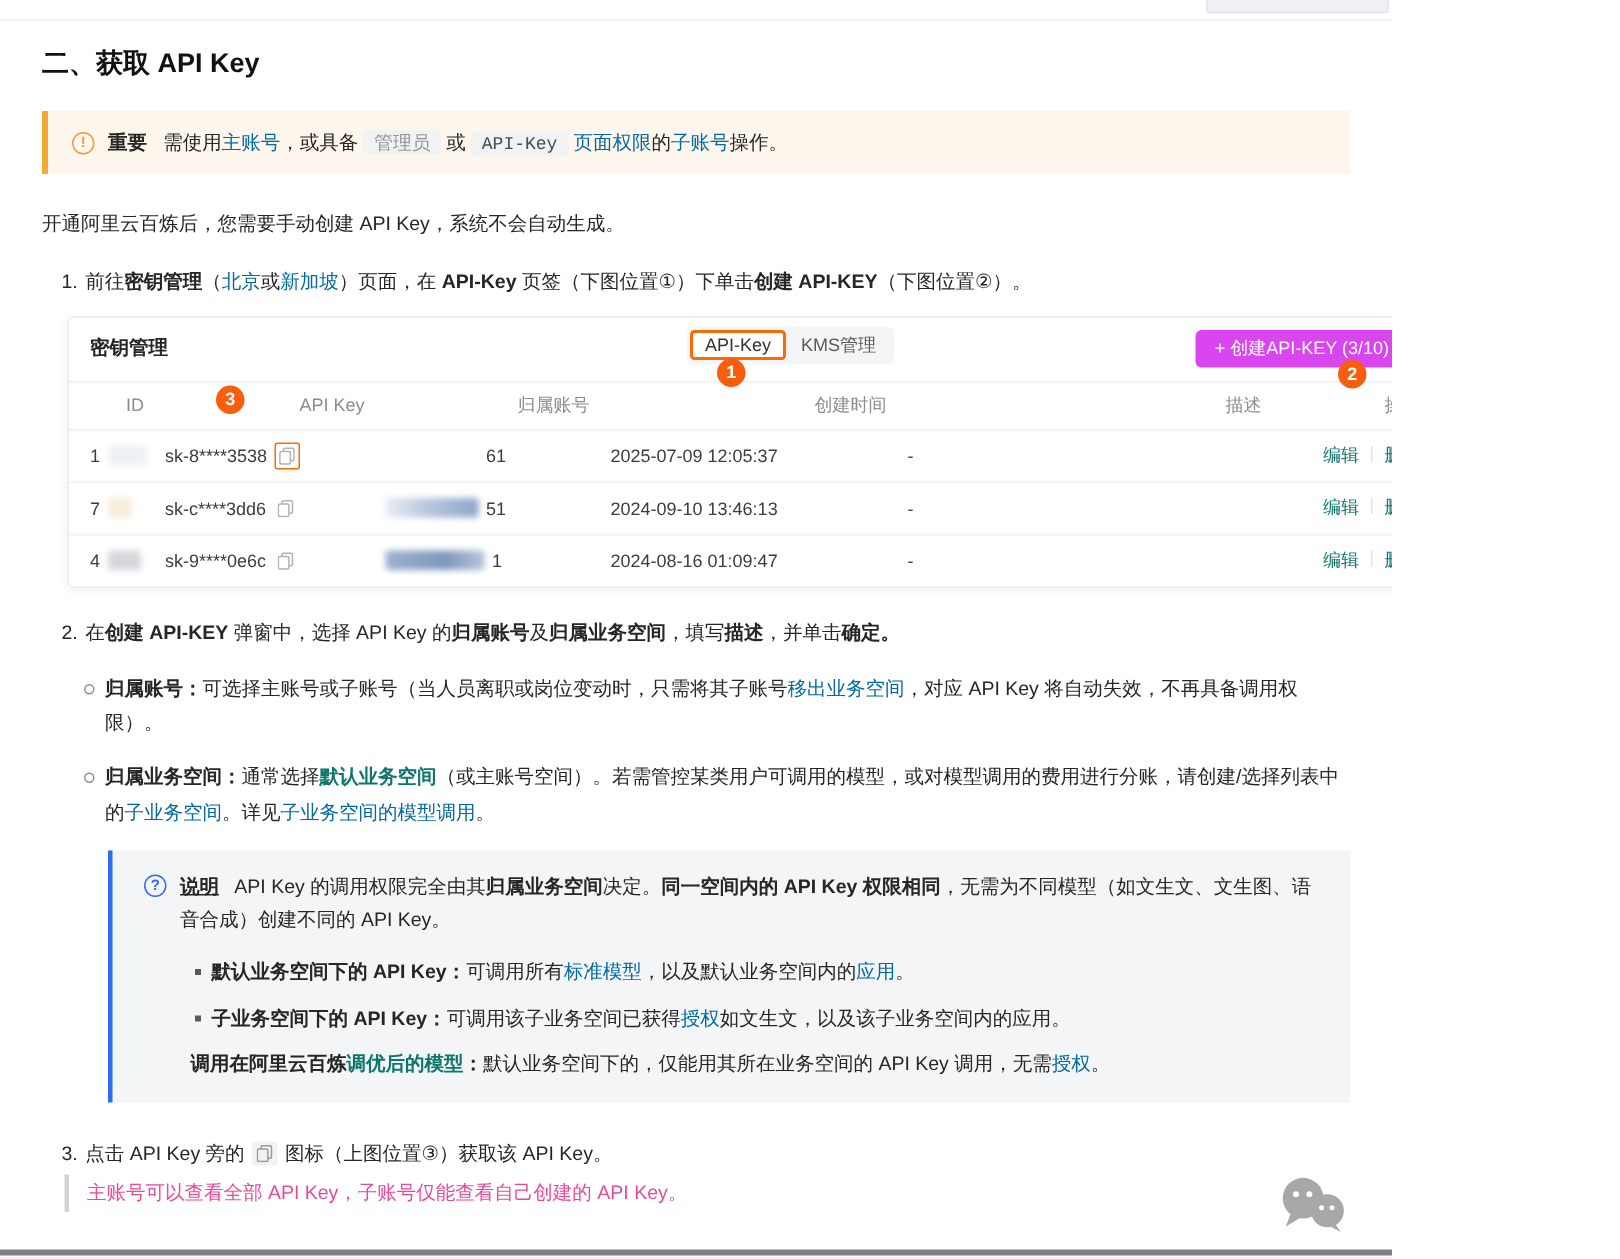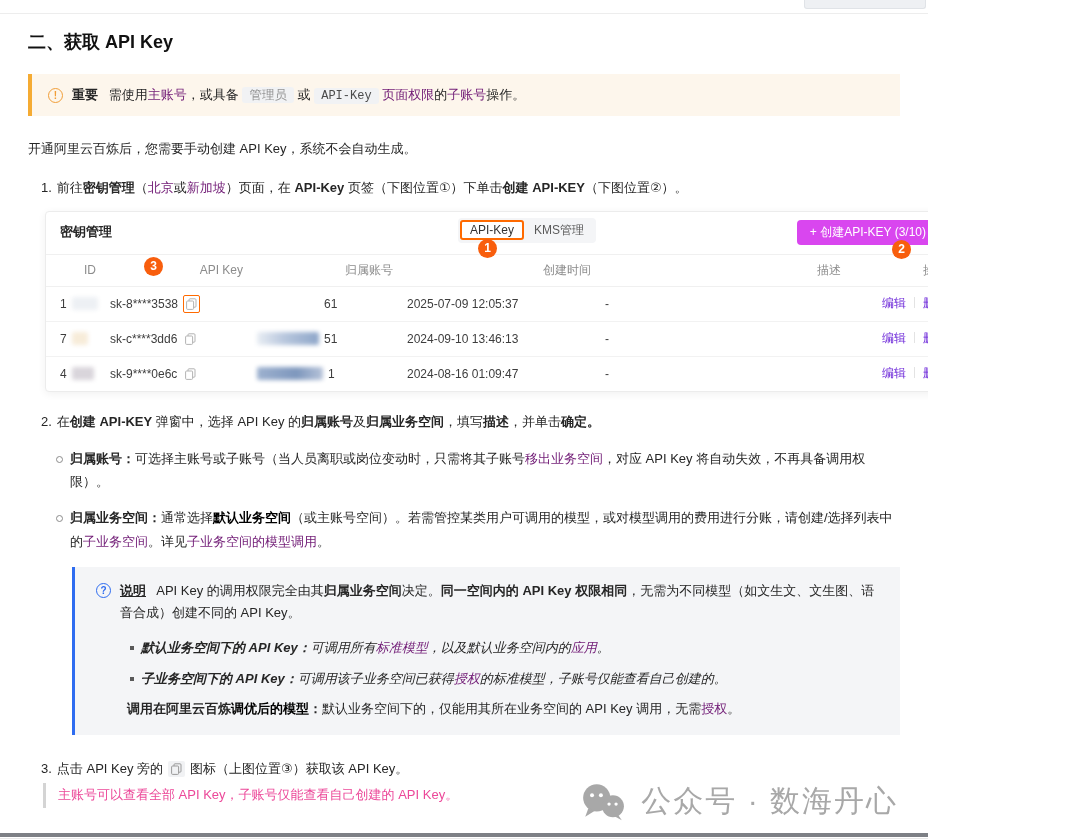--- a/index.html
+++ b/index.html
@@ -15,23 +15,23 @@
   .content { padding:30px 28px 0; }
 
   .h2 { font-size:18px; font-weight:bold; margin:0; color:#111; }
 
   .warning { margin-top:20px; background:#fdf6ec; border-left:4px solid #f5ab33; padding:11px 16px;
              font-size:13px; display:flex; align-items:center; gap:9px; line-height:1.5; }
   .cicon { display:inline-flex; width:15px; height:15px; border:1.5px solid #f19e38; border-radius:50%;
            color:#f19e38; font-size:10px; font-weight:bold; align-items:center; justify-content:center; flex:none; }
   .cicon.blue { border-color:#2e6cf0; color:#2e6cf0; }
 
-  .lnk { color:#701a75; cursor:pointer; }
+  .lnk { color:#0369a1; cursor:pointer; }
   .b { font-weight:bold; }
-  .blnk { color:#000000; font-weight:bold; cursor:pointer; }
+  .blnk { color:#0f766e; font-weight:bold; cursor:pointer; }
   .code { background:#f1f2f4; border-radius:3px; padding:1px 7px; font-family:"Liberation Mono","DejaVu Sans Mono",monospace;
           font-size:12px; color:#4b4b4b; }
   .code.gray { font-family:inherit; font-size:12.5px; color:#949494; }
 
   .intro { margin-top:24px; font-size:13px; }
 
   .step { margin-top:20px; font-size:13px; padding-left:13px; line-height:1.6; }
   .step .num { margin-right:5px; }
 
   
@@ -62,35 +62,35 @@
   .blur { filter:blur(2px); border-radius:2px; height:13px; display:inline-block; flex:none; }
   .id-blur-1 { width:26px; background:#edf0f4; }
   .id-blur-2 { width:16px; background:#f7ecd9; }
   .id-blur-3 { width:22px; background:#d9d5db; }
   .acct-blur-1 { width:62px; background:transparent; filter:none; }
   .acct-blur-2 { width:62px; background:linear-gradient(90deg,#e8edf3 0%,#b7c6dd 45%,#8ea6c9 100%); }
   .acct-blur-3 { width:66px; background:linear-gradient(90deg,#9db1cf,#7e97bd 60%,#b6c3d9); }
 
   .copy-box { display:inline-flex; padding:2px; border:1px solid #ff6a00; border-radius:2px; }
   .copy-plain { display:inline-flex; padding:3px; }
-  .op-link { color:#6d28d9; cursor:pointer; }
+  .op-link { color:#0f766e; cursor:pointer; }
   .op-sep { display:inline-block; width:1px; height:11px; background:#e3e3e3; margin:0 8px; vertical-align:-1px; }
 
   .sub-bullets { margin:14px 0 0 27px; padding:0; }
   .sub-bullets li { list-style:none; position:relative; padding-left:15px; margin-top:13px;
                     font-size:13px; line-height:1.8; }
   .sub-bullets li::before { content:""; width:5px; height:5px; border:1px solid #8c8c8c; border-radius:50%;
                             position:absolute; left:1px; top:9px; }
 
   .note { margin:14px 0 0 44px; background:#f4f5f7; border-left:3px solid #2e6cf0;
           padding:13px 20px 15px 21px; font-size:13px; line-height:1.7; }
   .note-p1 { display:flex; gap:9px; align-items:flex-start; }
   .note-p1 .cicon { margin-top:3px; }
   .note-label { font-weight:bold; flex:none; margin-right:3px;text-decoration:underline; }
-  .note-list { margin:13px 0 0 33px; padding:0;font-style:italic; }
+  .note-list { margin:13px 0 0 33px; padding:0; }
   .note-list li { list-style:none; position:relative; padding-left:12px; margin-top:9px; }
   .note-list li::before { content:""; width:4px; height:4px; background:#595959; position:absolute; left:1px; top:9px; }
   .note-p2 { margin:7px 0 0 31px; }
 
   .step3 { margin-top:24px; }
   .inline-copy { display:inline-flex; background:#f1f2f4; border-radius:2px; padding:2px 3px;
                  vertical-align:-2px; margin:0 5px; }
 
   .quote { margin:4px 0 0 15px; border-left:3px solid #d4d4d4; padding:2px 0 2px 12px;
            color:#ec4899; font-size:13px; line-height:1.6; }
@@ -268,21 +268,21 @@
         <span>
           <span class="note-label">说明</span>&nbsp;
           <span>API Key 的调用权限完全由其</span><span class="b">归属业务空间</span><span>决定。</span><span class="b">同一空间内的 API Key 权限相同</span><span>，无需为不同模型（如文生文、文生图、语音合成）创建不同的 API Key。</span>
         </span>
       </div>
       <ul class="note-list">
         <li>
           <span class="b">默认业务空间下的 API Key：</span><span>可调用所有</span><span class="lnk">标准模型</span><span>，以及默认业务空间内的</span><span class="lnk">应用</span><span>。</span>
         </li>
         <li>
-          <span class="b">子业务空间下的 API Key：</span><span>可调用该子业务空间已获得</span><span class="lnk">授权</span><span>的标准模型，子账号仅能查看自己创建的。</span>
+          <span class="b">子业务空间下的 API Key：</span><span>可调用该子业务空间已获得</span><span class="lnk">授权</span><span>如文生文，以及该子业务空间内的应用。</span>
         </li>
       </ul>
       <div class="note-p2">
         <span class="b">调用在阿里云百炼</span><span class="blnk">调优后的模型</span><span class="b">：</span><span>默认业务空间下的，仅能用其所在业务空间的 API Key 调用，无需</span><span class="lnk">授权</span><span>。</span>
       </div>
     </div>
 
     <div class="step step3">
       <span class="num">3.</span><span>点击 API Key 旁的</span><span class="inline-copy">
           <svg width="11" height="12" viewBox="0 0 11 12">
@@ -304,17 +304,16 @@
     <svg width="46" height="38" viewBox="0 0 44 36">
       <circle cx="16" cy="14" r="13" fill="#a8a8a8"></circle>
       <polygon points="8,24 5,32 15,26" fill="#a8a8a8"></polygon>
       <circle cx="11.5" cy="11.5" r="1.9" fill="#fff"></circle>
       <circle cx="20" cy="11.5" r="1.9" fill="#fff"></circle>
       <circle cx="31.5" cy="22" r="10.5" fill="#a8a8a8"></circle>
       <polygon points="36.5,30.5 40,35.5 32.5,31.5" fill="#a8a8a8"></polygon>
       <circle cx="27.8" cy="20" r="1.6" fill="#fff"></circle>
       <circle cx="34.5" cy="20" r="1.6" fill="#fff"></circle>
     </svg>
-    <span>公众号 · 数海丹心</span>
   </div>
 
   <div class="bottom-bar"></div>
 </div>
 
 </body></html>

